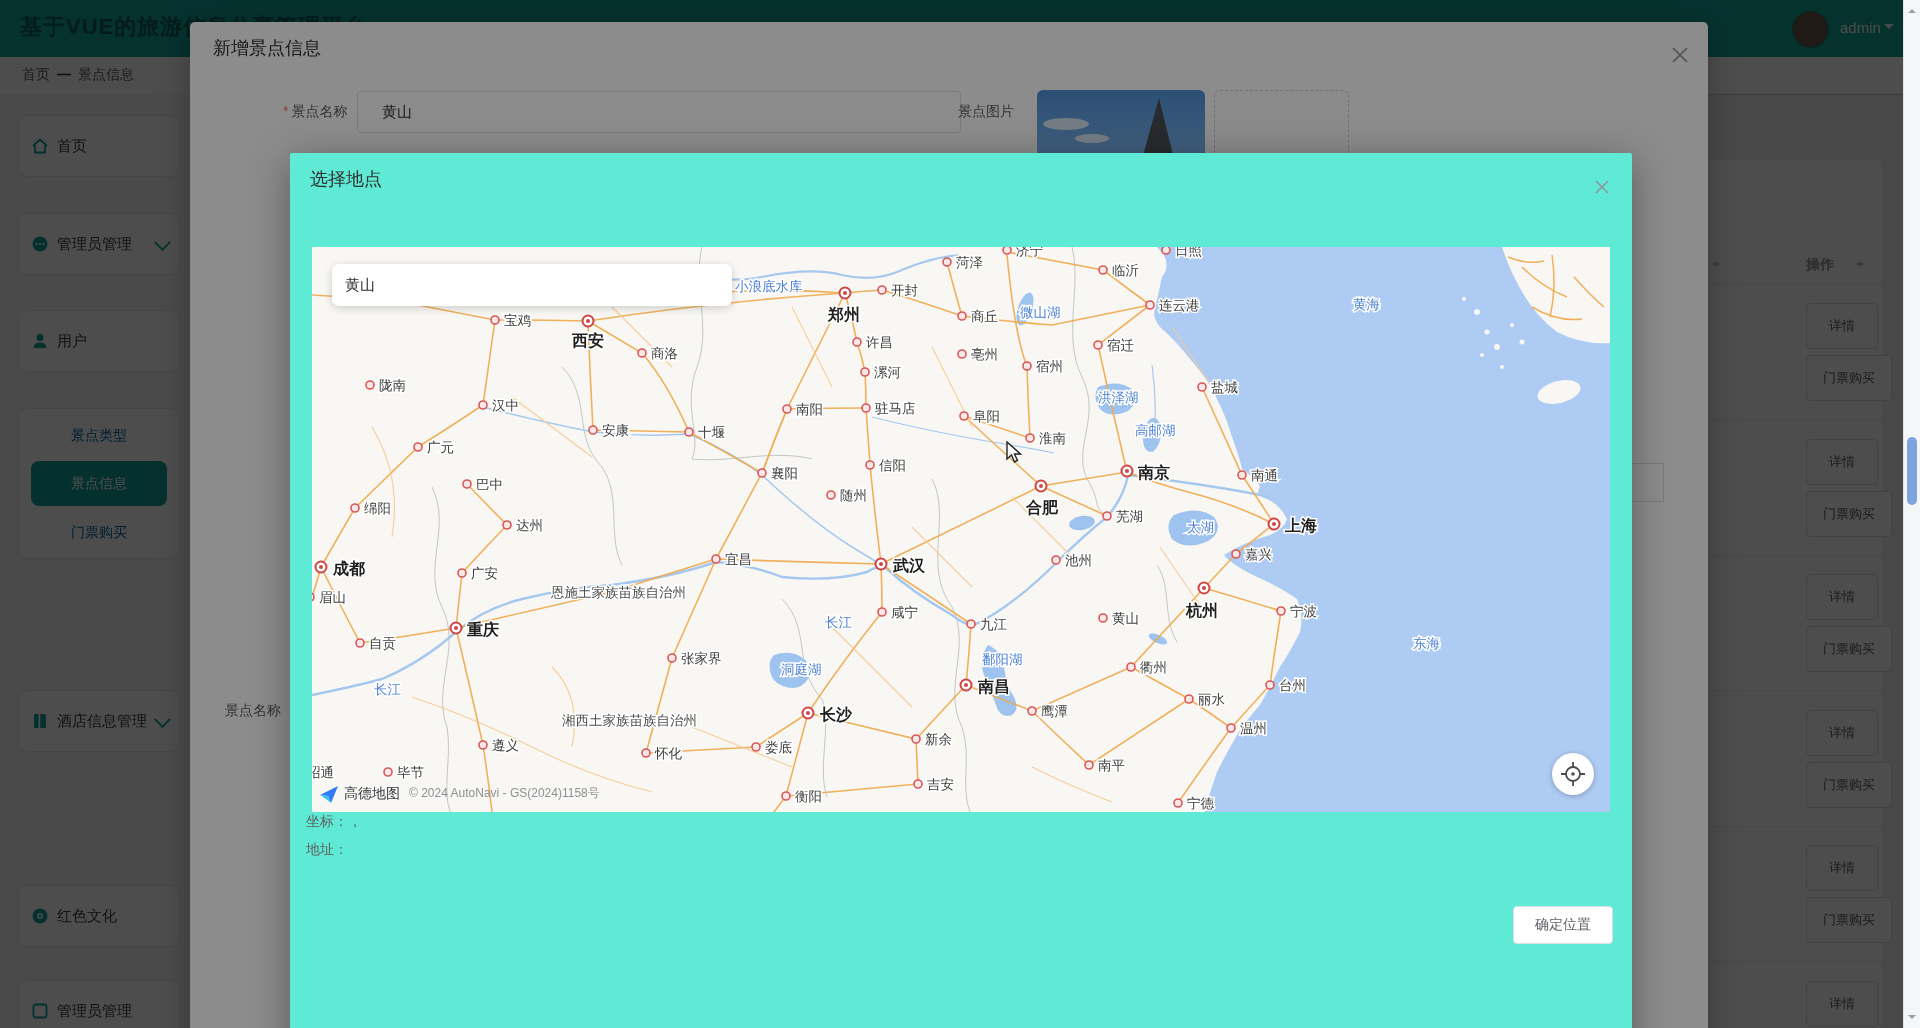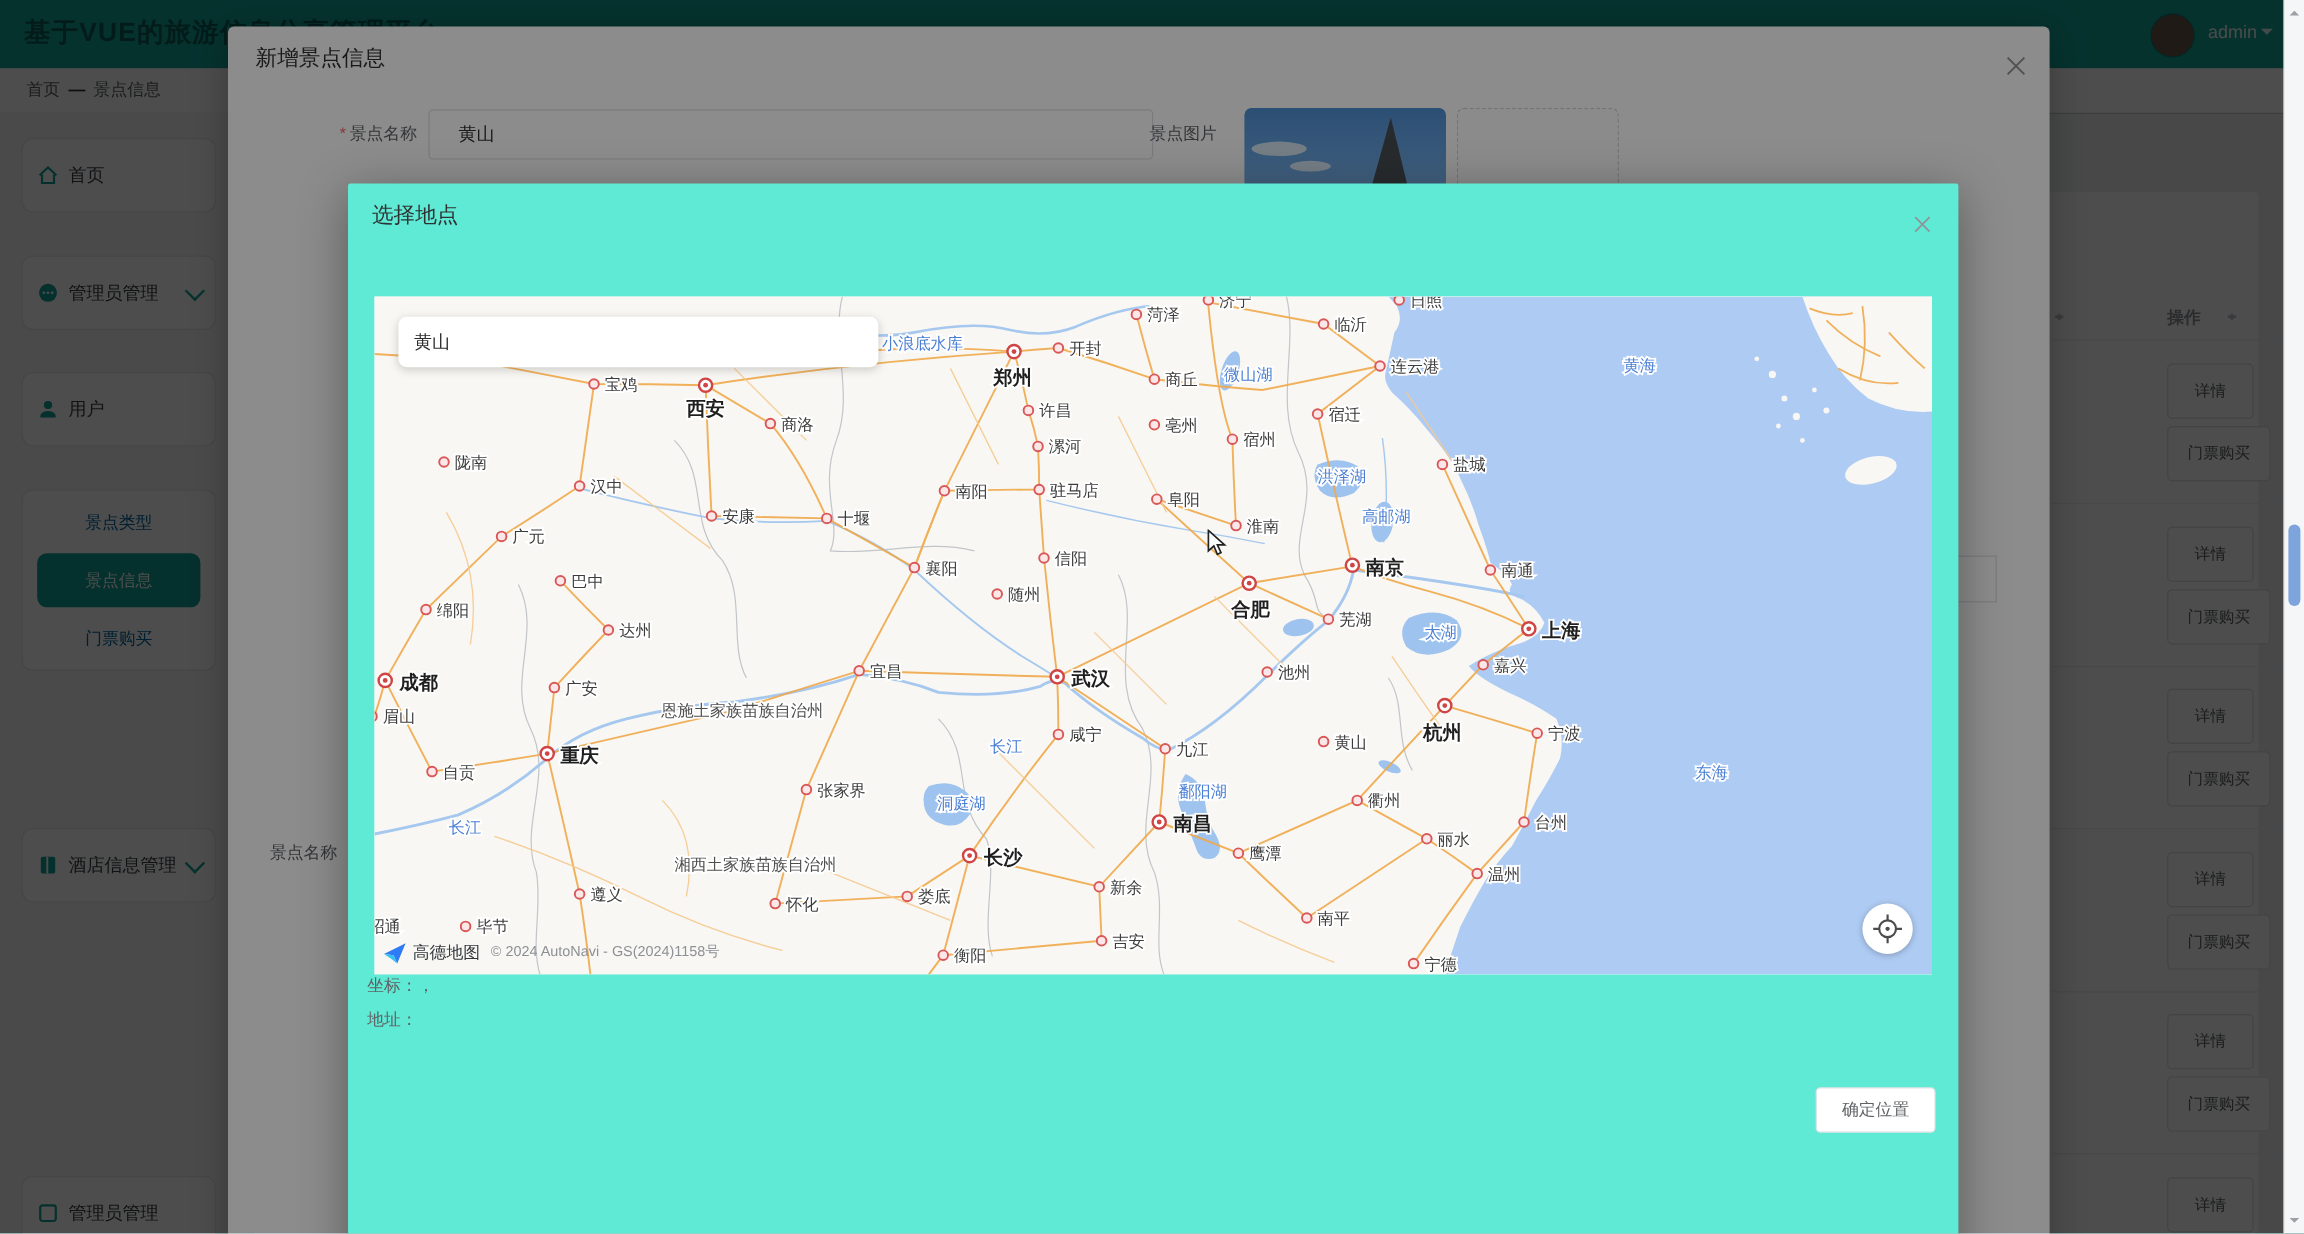--- a/index.html
+++ b/index.html
@@ -132,20 +132,30 @@
         <div class="subitem">门票购买</div>
       </div>
       <div class="scard" style="top: 596px;">
         <div class="row">
           <span class="icn"><svg viewBox="0 0 18 18">
               <rect x="3" y="2" width="12" height="14" rx="1.5" fill="#12a095"></rect>
               <rect x="7.6" y="2" width="1.6" height="14" fill="#fff"></rect>
             </svg></span>
           <span>酒店信息管理</span>
           <span class="chev down"></span>
+        </div>
+      </div>
+      <div class="scard" style="top: 791px;">
+        <div class="row">
+          <span class="icn"><svg viewBox="0 0 18 18">
+              <circle cx="9" cy="9" r="7.5" fill="#12a095"></circle>
+              <circle cx="9" cy="9" r="3" fill="#fff"></circle>
+              <circle cx="9" cy="9" r="1.4" fill="#12a095"></circle>
+            </svg></span>
+          <span>红色文化</span>
         </div>
       </div>
       <div class="scard" style="top: 886px;">
         <div class="row">
           <span class="icn"><svg viewBox="0 0 18 18">
               <rect x="2.5" y="2.5" width="13" height="13" rx="2" fill="none" stroke="#12a095" stroke-width="1.8"></rect>
             </svg></span>
           <span>管理员管理</span>
         </div>
       </div>

